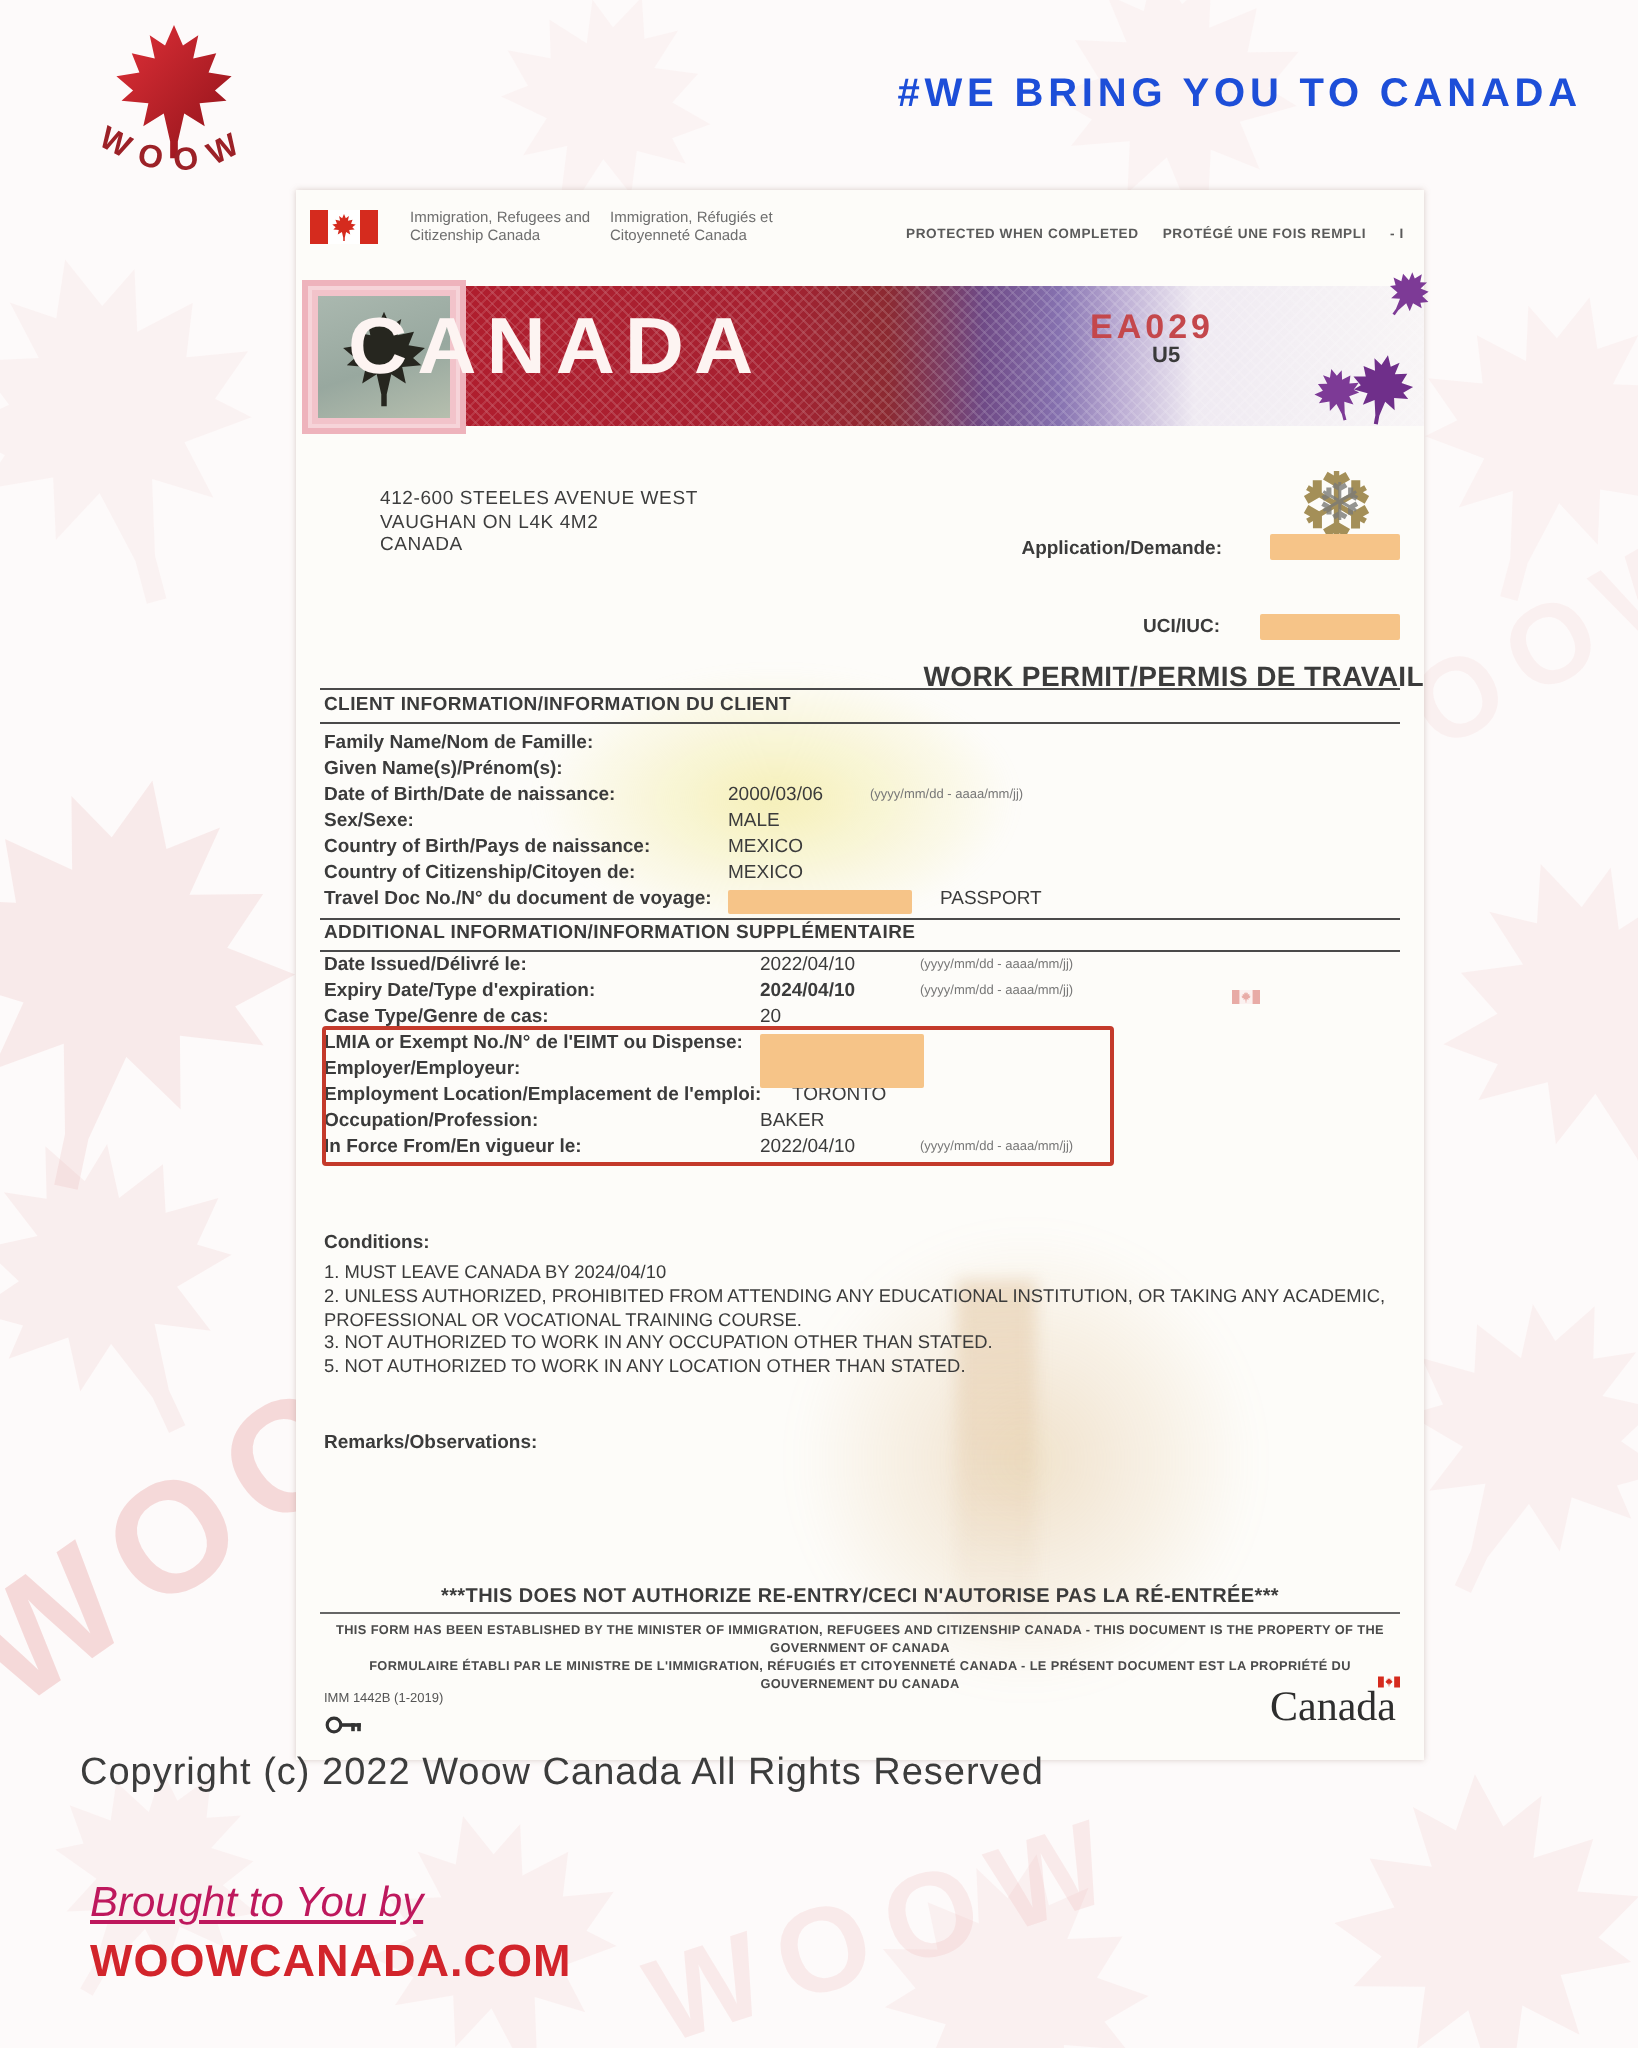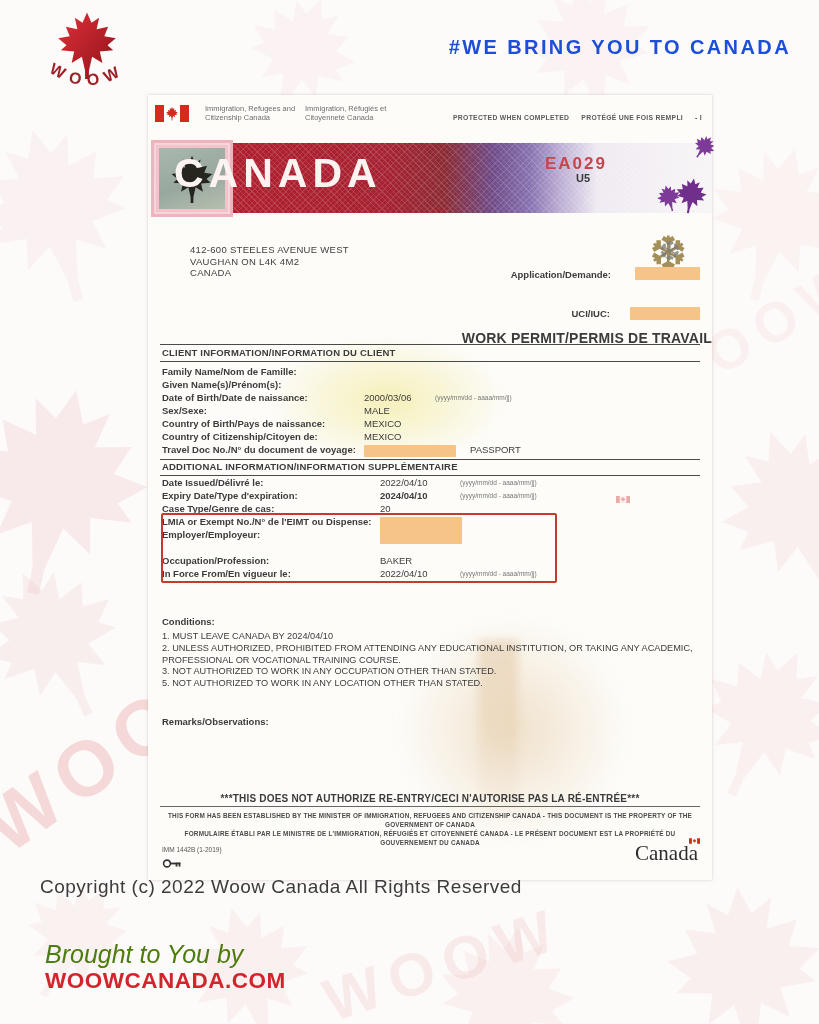--- a/index.html
+++ b/index.html
@@ -85,21 +85,21 @@
   .reentry { position:absolute; left:0; right:0; top:698px; text-align:center; font-size:10px; font-weight:bold; letter-spacing:.2px; }
   .fineprint { position:absolute; left:8px; right:8px; top:716px; text-align:center; font-size:6.4px; line-height:9px; font-weight:600; color:#4a4a4a; letter-spacing:.2px; }
   .form-num { position:absolute; left:14px; top:751px; font-size:6.5px; color:#555; }
   .key-icon { position:absolute; left:14px; top:760px; }
   .wordmark { position:absolute; right:14px; top:746px; font-family:"Liberation Serif", serif; font-size:21px; color:#2e2e2e; }
   .wordmark .wm-wrap { position:relative; display:inline-block; }
   .wordmark svg { position:absolute; right:-2px; top:-3px; }
 
   
   .copyright { position:absolute; left:40px; top:876px; z-index:2; font-size:19px; color:#3c3c3c; letter-spacing:.5px; }
-  .brought { position:absolute; left:45px; top:940px; z-index:2; font-size:25px; font-style:italic; color:#4d7c0f; }
+  .brought { position:absolute; left:45px; top:940px; z-index:2; font-size:21px; font-style:italic; color:#be185d;text-decoration:underline; }
   .website { position:absolute; left:45px; top:968px; z-index:2; font-size:22.5px; font-weight:bold; color:#d2242b; letter-spacing:.5px; }
 </style>
 </head>
 <body>
 
 <svg width="0" height="0" style="position:absolute">
   <defs>
     <path id="leafP" d="M50,4 L57,20 L69,12 L65,30 L83,26 L77,41 L95,44 L82,55 L91,63 L70,65 L74,83 L58,73 L53,95 L53,108 L47,108 L47,95 L42,73 L26,83 L30,65 L9,63 L18,55 L5,44 L23,41 L17,26 L35,30 L31,12 L43,20 Z"></path>
     <linearGradient id="leafGrad" x1="0" y1="0" x2="1" y2="1">
       <stop offset="0" stop-color="#e03038"></stop>
@@ -319,20 +319,24 @@
           <span class="val">20</span>
         </div>
       <div class="frow" style="top:39px">
           <span class="lab">LMIA or Exempt No./N° de l'EIMT ou Dispense:</span>
           <span class="val"></span>
         </div>
       <div class="frow" style="top:52px">
           <span class="lab">Employer/Employeur:</span>
           <span class="val"></span>
         </div>
+      <div class="frow" style="top:65px">
+          <span class="lab">Employment Location/Emplacement de l'emploi:</span>
+          <span class="val val-shift">TORONTO</span>
+        </div>
       <div class="frow" style="top:78px">
           <span class="lab">Occupation/Profession:</span>
           <span class="val">BAKER</span>
         </div>
       <div class="frow" style="top:91px">
           <span class="lab">In Force From/En vigueur le:</span>
           <span class="val">2022/04/10</span>
           <span class="hint">(yyyy/mm/dd - aaaa/mm/jj)</span>
         </div>
       <span class="redact lmia-bar"></span>

